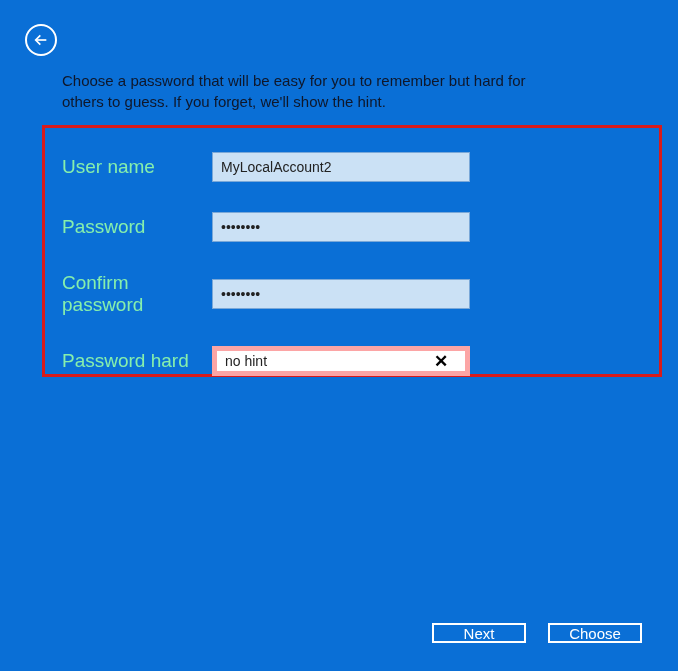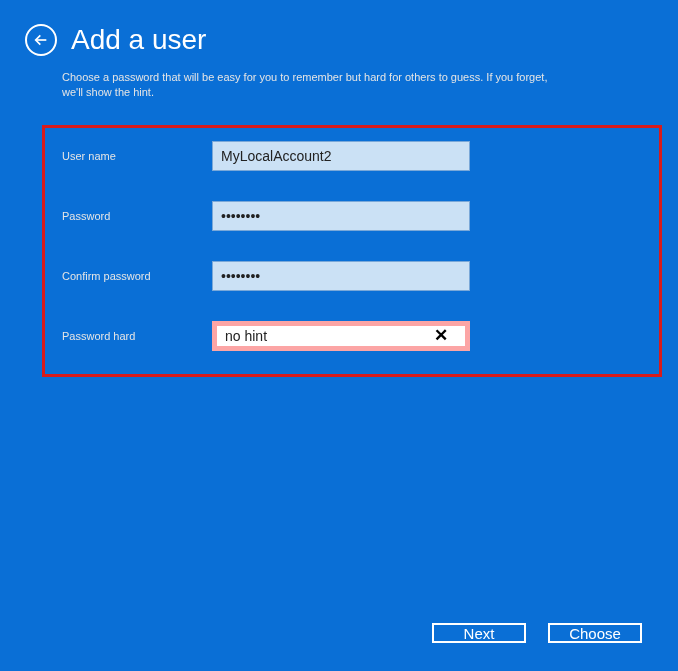--- a/index.html
+++ b/index.html
@@ -39,23 +39,23 @@
       stroke: #ffffff;
       stroke-width: 2.5;
     }
     .title {
       font-size: 28px;
       font-weight: 300;
       color: #ffffff;
     }
     .subtitle {
       padding: 14px 40px 0 62px;
-      font-size: 11px;
+      font-size: 15px;
       line-height: 1.4;
-      color: #e5e5e5;
+      color: #0f172a;
       max-width: 610px;
     }
     .highlight-box {
       position: absolute;
       top: 125px;
       left: 42px;
       width: 620px;
       height: 252px;
       border: 3px solid #d81b1b;
       pointer-events: none;
@@ -63,22 +63,22 @@
     .form {
       padding: 40px 0 0 62px;
     }
     .row {
       display: flex;
       align-items: center;
       margin-bottom: 30px;
     }
     .label {
       width: 150px;
-      font-size: 11px;
-      color: #e5e5e5;
+      font-size: 19px;
+      color: #86efac;
     }
     .field-wrap {
       position: relative;
       width: 244px;
     }
     .text-input {
       width: 258px;
       height: 30px;
       border: 1px solid #7aa8d8;
       background: #cbe1f5;
@@ -129,21 +129,20 @@
 </head>
 <body>
 
 <div class="header">
   <div class="back-btn">
     <svg viewBox="0 0 24 24">
       <line x1="20" y1="12" x2="5" y2="12"></line>
       <polyline points="11,5 4,12 11,19"></polyline>
     </svg>
   </div>
-  <div class="title">Add a user</div>
 </div>
 
 <div class="subtitle">Choose a password that will be easy for you to remember but hard for others to guess. If you forget, we'll show the hint.</div>
 
 <div class="highlight-box"></div>
 
 <div class="form">
 
   <div class="row">
     <div class="label">User name</div>

